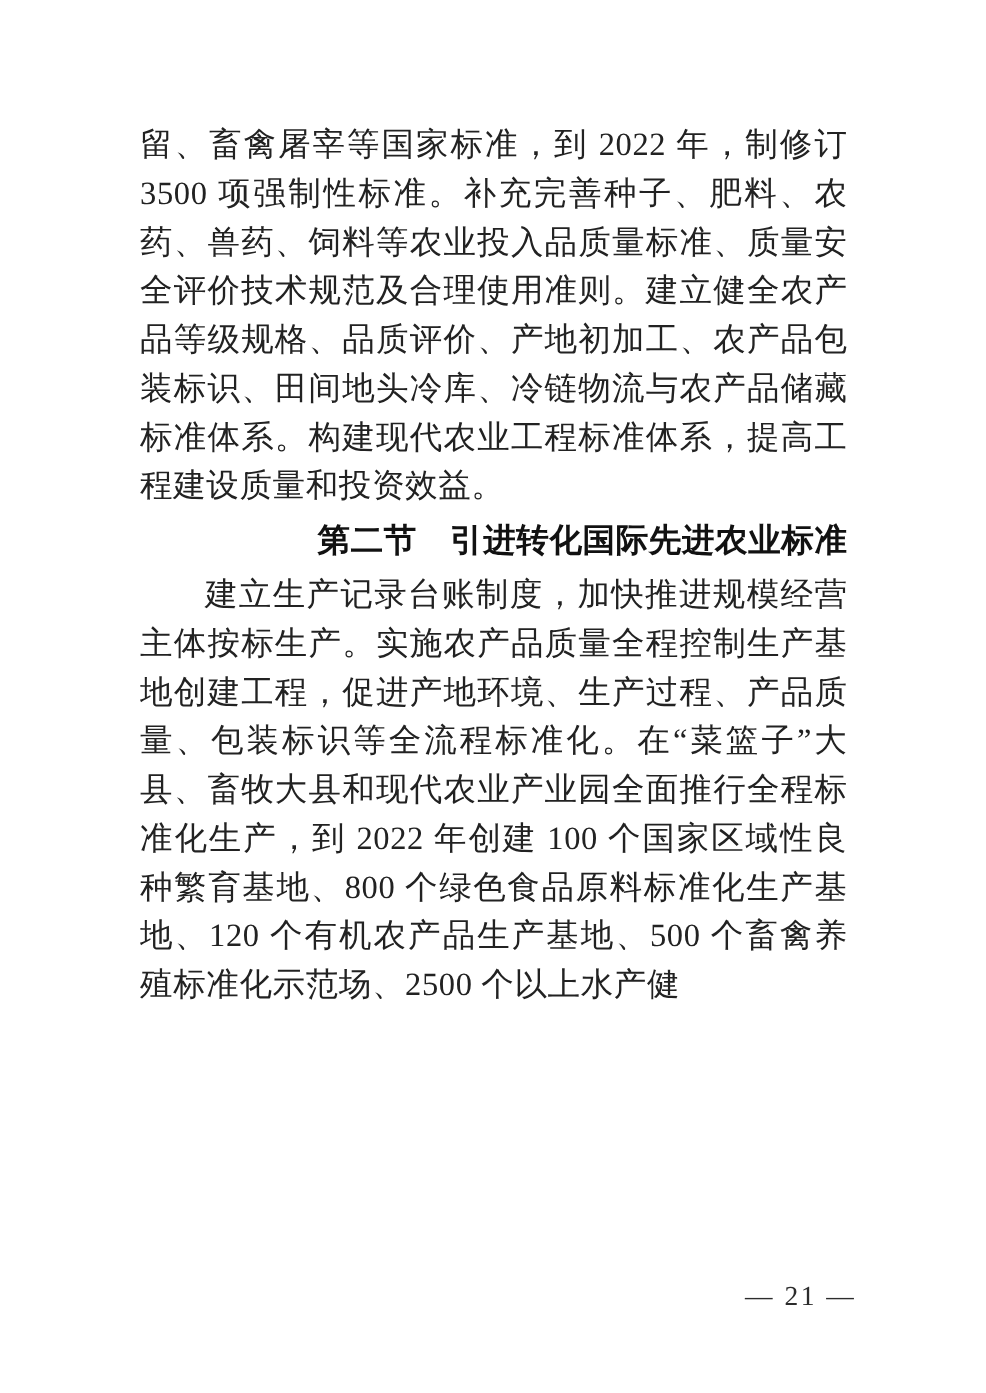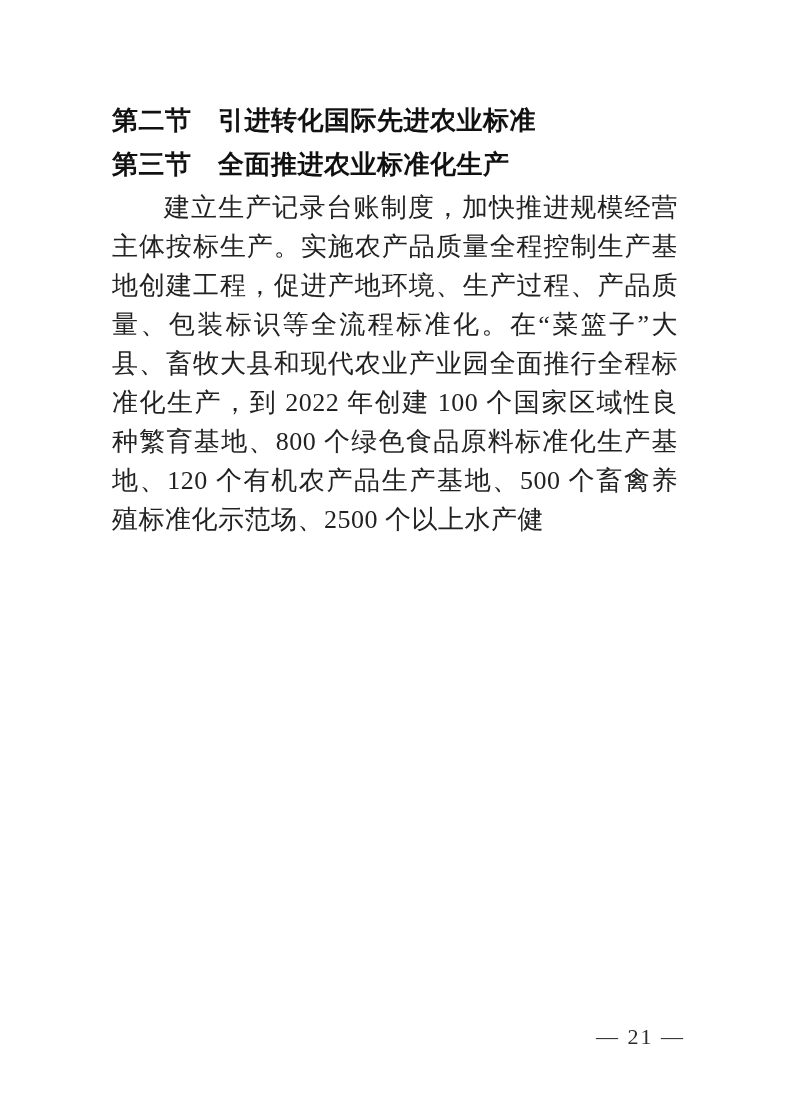--- a/index.html
+++ b/index.html
@@ -32,37 +32,37 @@
     letter-spacing: 0.5px;
   }
   .para.indent {
     text-indent: 2em;
   }
   .heading {
     margin: 5px 0 4px 0;
     font-size: 26px;
     line-height: 39px;
     font-weight: bold;
-    text-align: left;
+    text-align: right;
     color: #111111;
     letter-spacing: 0.5px;
   }
   .footer {
     position: absolute;
     top: 1024px;
     right: 104px;
     font-size: 22px;
     line-height: 26px;
     color: #2c2c2c;
     letter-spacing: 2px;
   }
 </style>
 </head>
 <body>
 
 <div class="page">
   <div class="content">
+    <p class="para no-indent">留、畜禽屠宰等国家标准，到 2022 年，制修订 3500 项强制性标准。补充完善种子、肥料、农药、兽药、饲料等农业投入品质量标准、质量安全评价技术规范及合理使用准则。建立健全农产品等级规格、品质评价、产地初加工、农产品包装标识、田间地头冷库、冷链物流与农产品储藏标准体系。构建现代农业工程标准体系，提高工程建设质量和投资效益。</p>
     <h2 class="heading">第二节　引进转化国际先进农业标准</h2>
-    <h2 class="heading">第三节　全面推进农业标准化生产</h2>
     <p class="para indent">建立生产记录台账制度，加快推进规模经营主体按标生产。实施农产品质量全程控制生产基地创建工程，促进产地环境、生产过程、产品质量、包装标识等全流程标准化。在“菜篮子”大县、畜牧大县和现代农业产业园全面推行全程标准化生产，到 2022 年创建 100 个国家区域性良种繁育基地、800 个绿色食品原料标准化生产基地、120 个有机农产品生产基地、500 个畜禽养殖标准化示范场、2500 个以上水产健</p>
   </div>
   <div class="footer">— 21 —</div>
 </div>
 
 </body></html>

